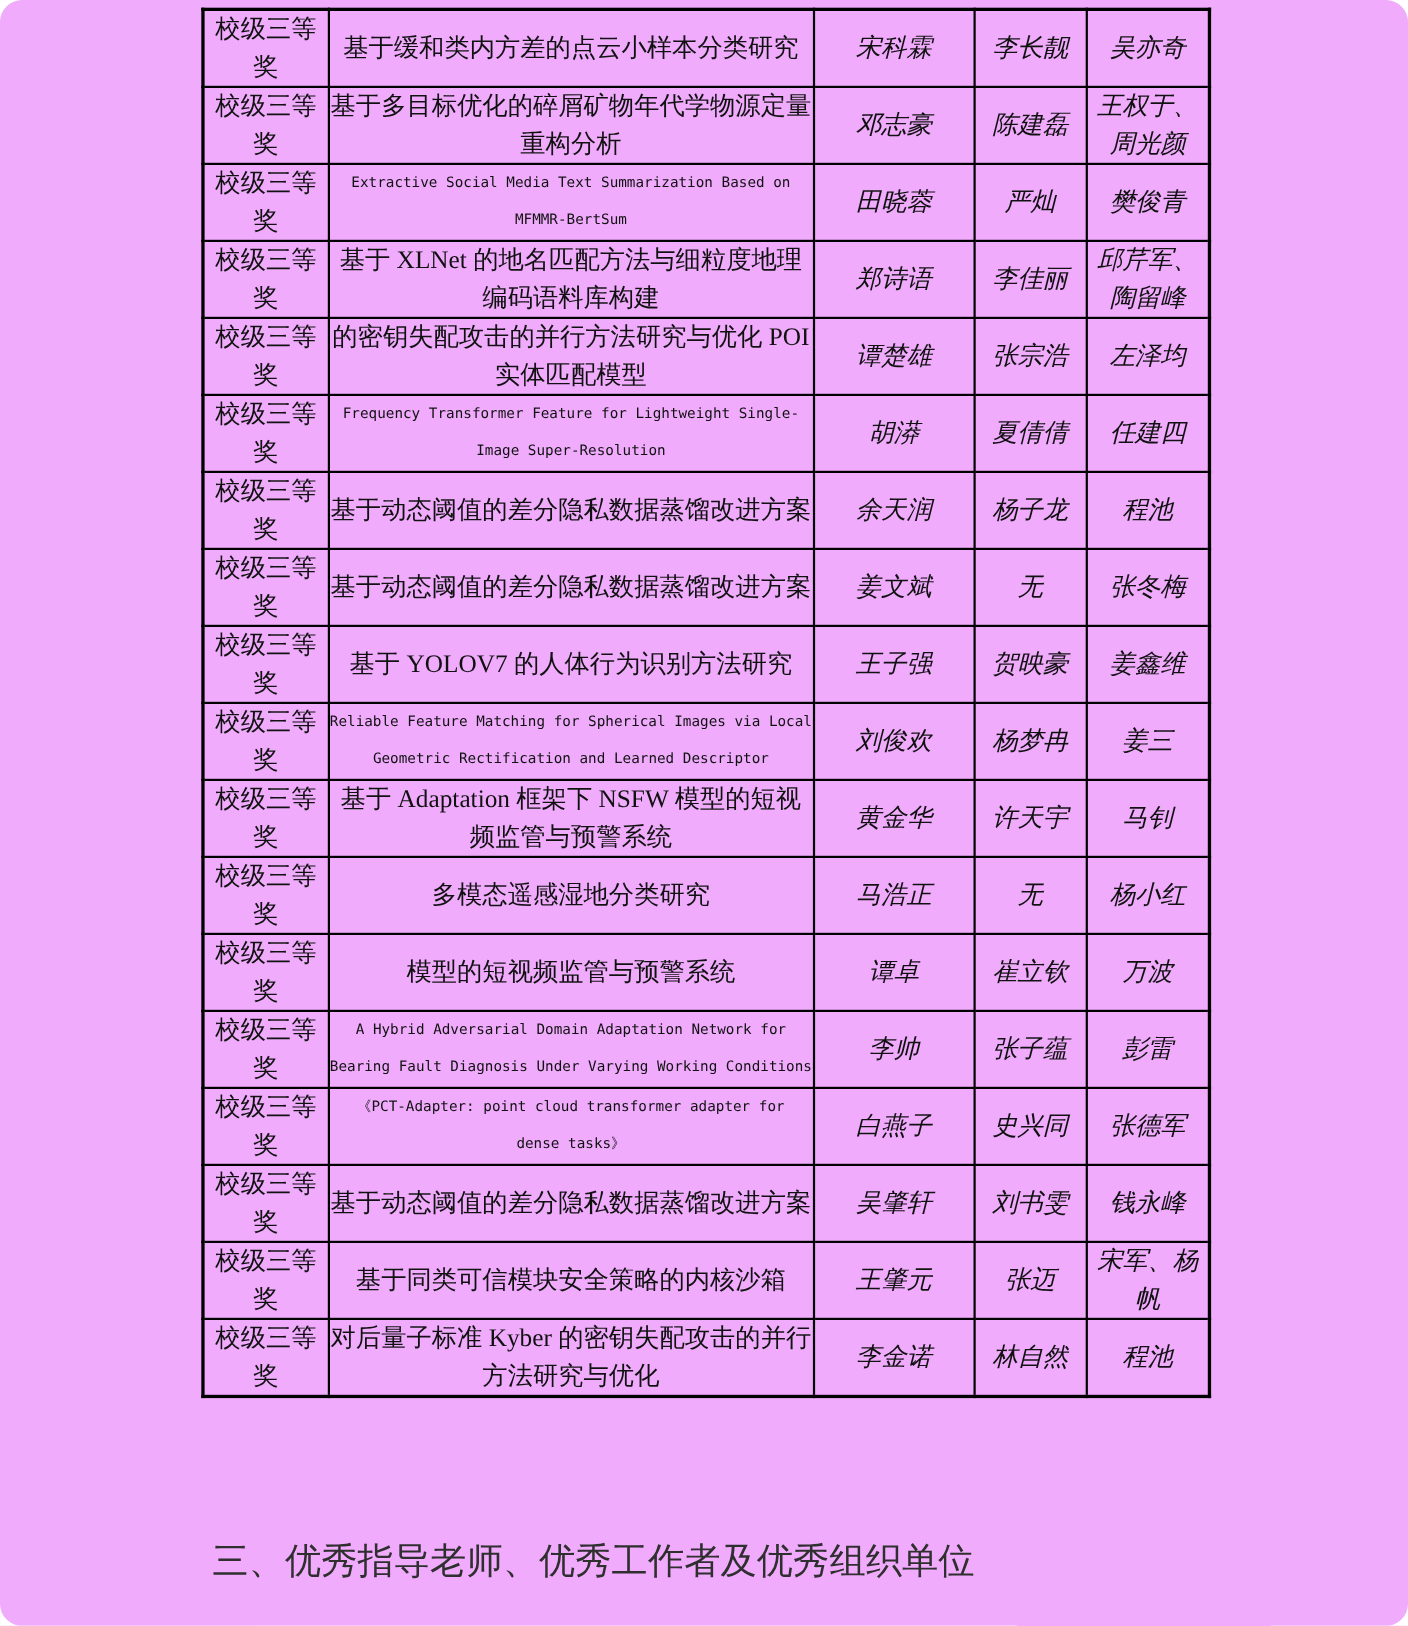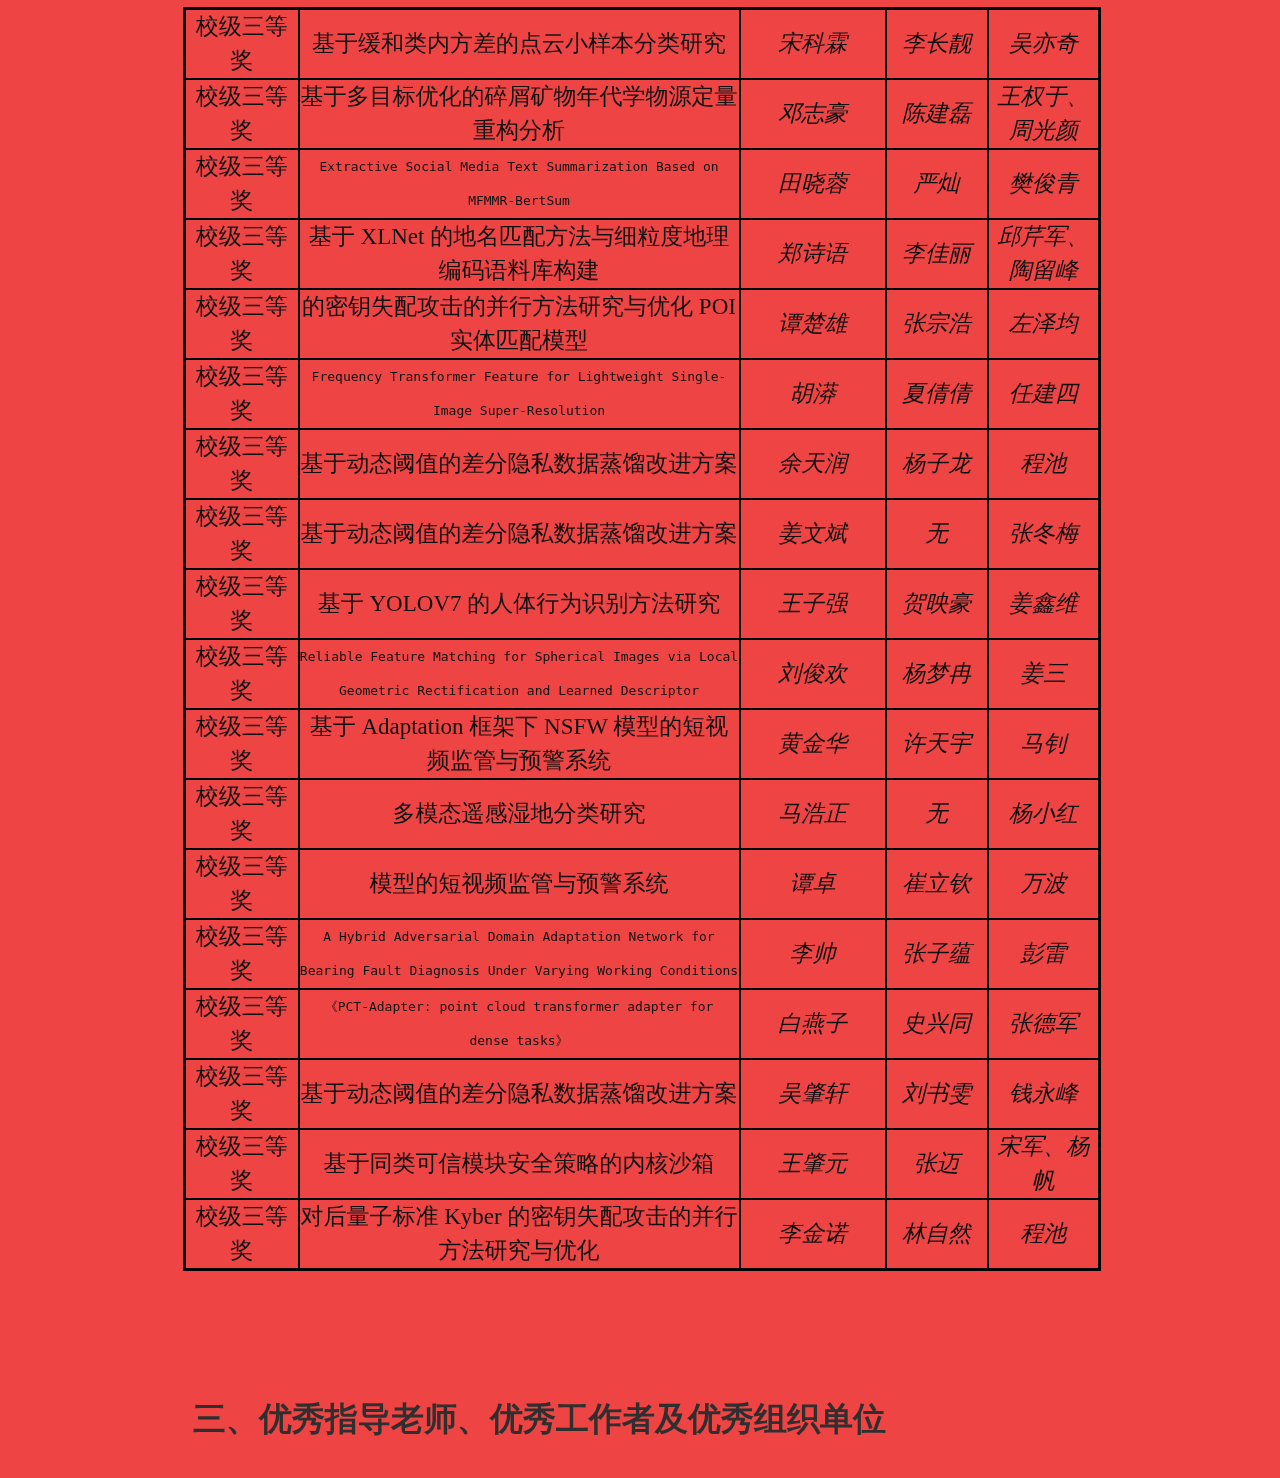--- a/index.html
+++ b/index.html
@@ -7,21 +7,22 @@
     width: 1280px;
     height: 1478px;
     background: #ffffff;
     position: relative;
     font-family: "Liberation Serif", "DejaVu Serif", serif;
     overflow: hidden;
   }
   .page {
     position: absolute;
     inset: 0;
-    background: #ef4444;
+    background: #f0abfc;
+    border-radius: 20px;
   }
   table.award-table {
     position: absolute;
     left: 183px;
     top: 7px;
     width: 915px;
     border-collapse: collapse;
     table-layout: fixed;
     border: 3px solid #000000;
   }
@@ -53,21 +54,21 @@
   }
   td.cell-name {
     word-break: break-all;
     padding: 0 5px;
     font-style: italic;
   }
   .footer-heading {
     position: absolute;
     font-family: "Liberation Sans", "DejaVu Sans", sans-serif;
     font-size: 33px;
-    font-weight: 700;
+    font-weight: 400;
     color: #2f2f2f;
     white-space: nowrap;
     line-height: 38px;
   }
   .footer-heading.h1 { left: 193px; top: 1400px; }
   .footer-heading.h2 { left: 213px; top: 1440px; margin-top: 48px; }
 </style>
 </head>
 <body>
 

